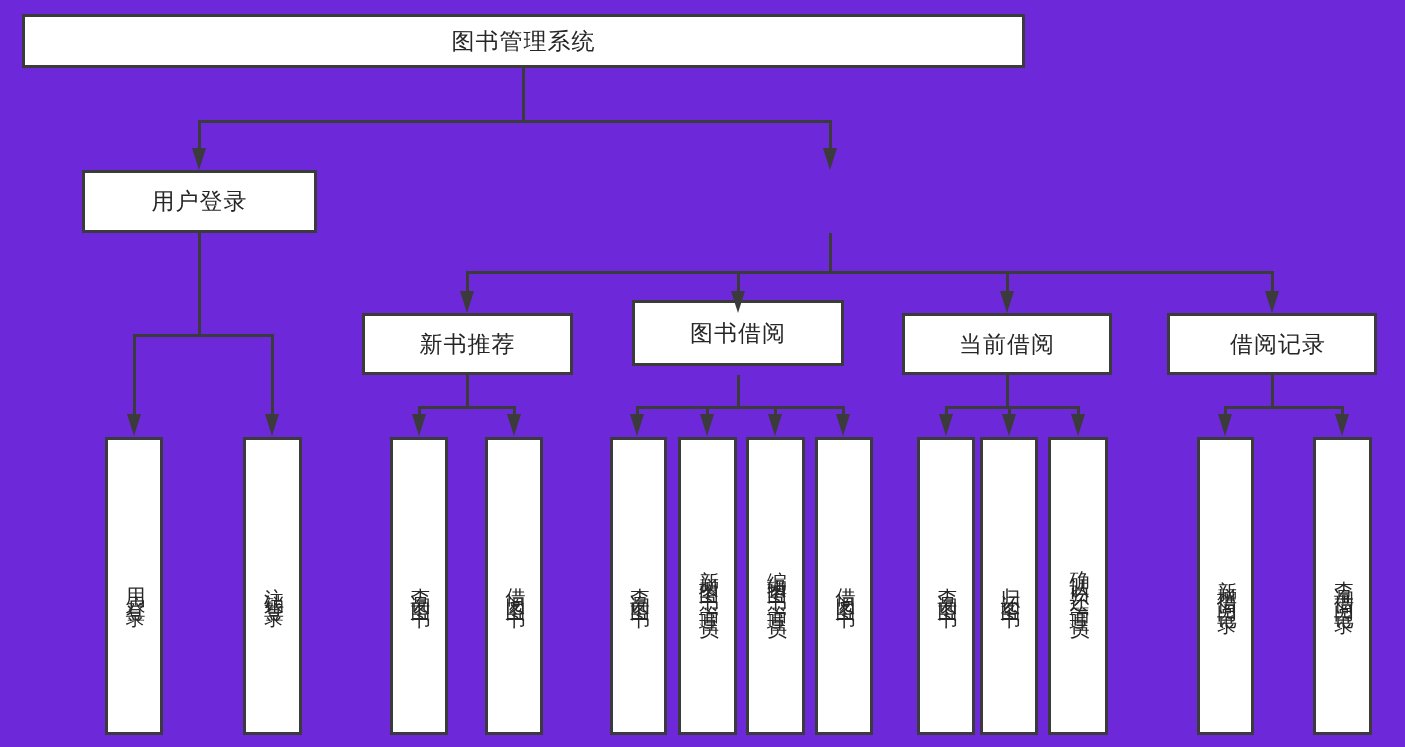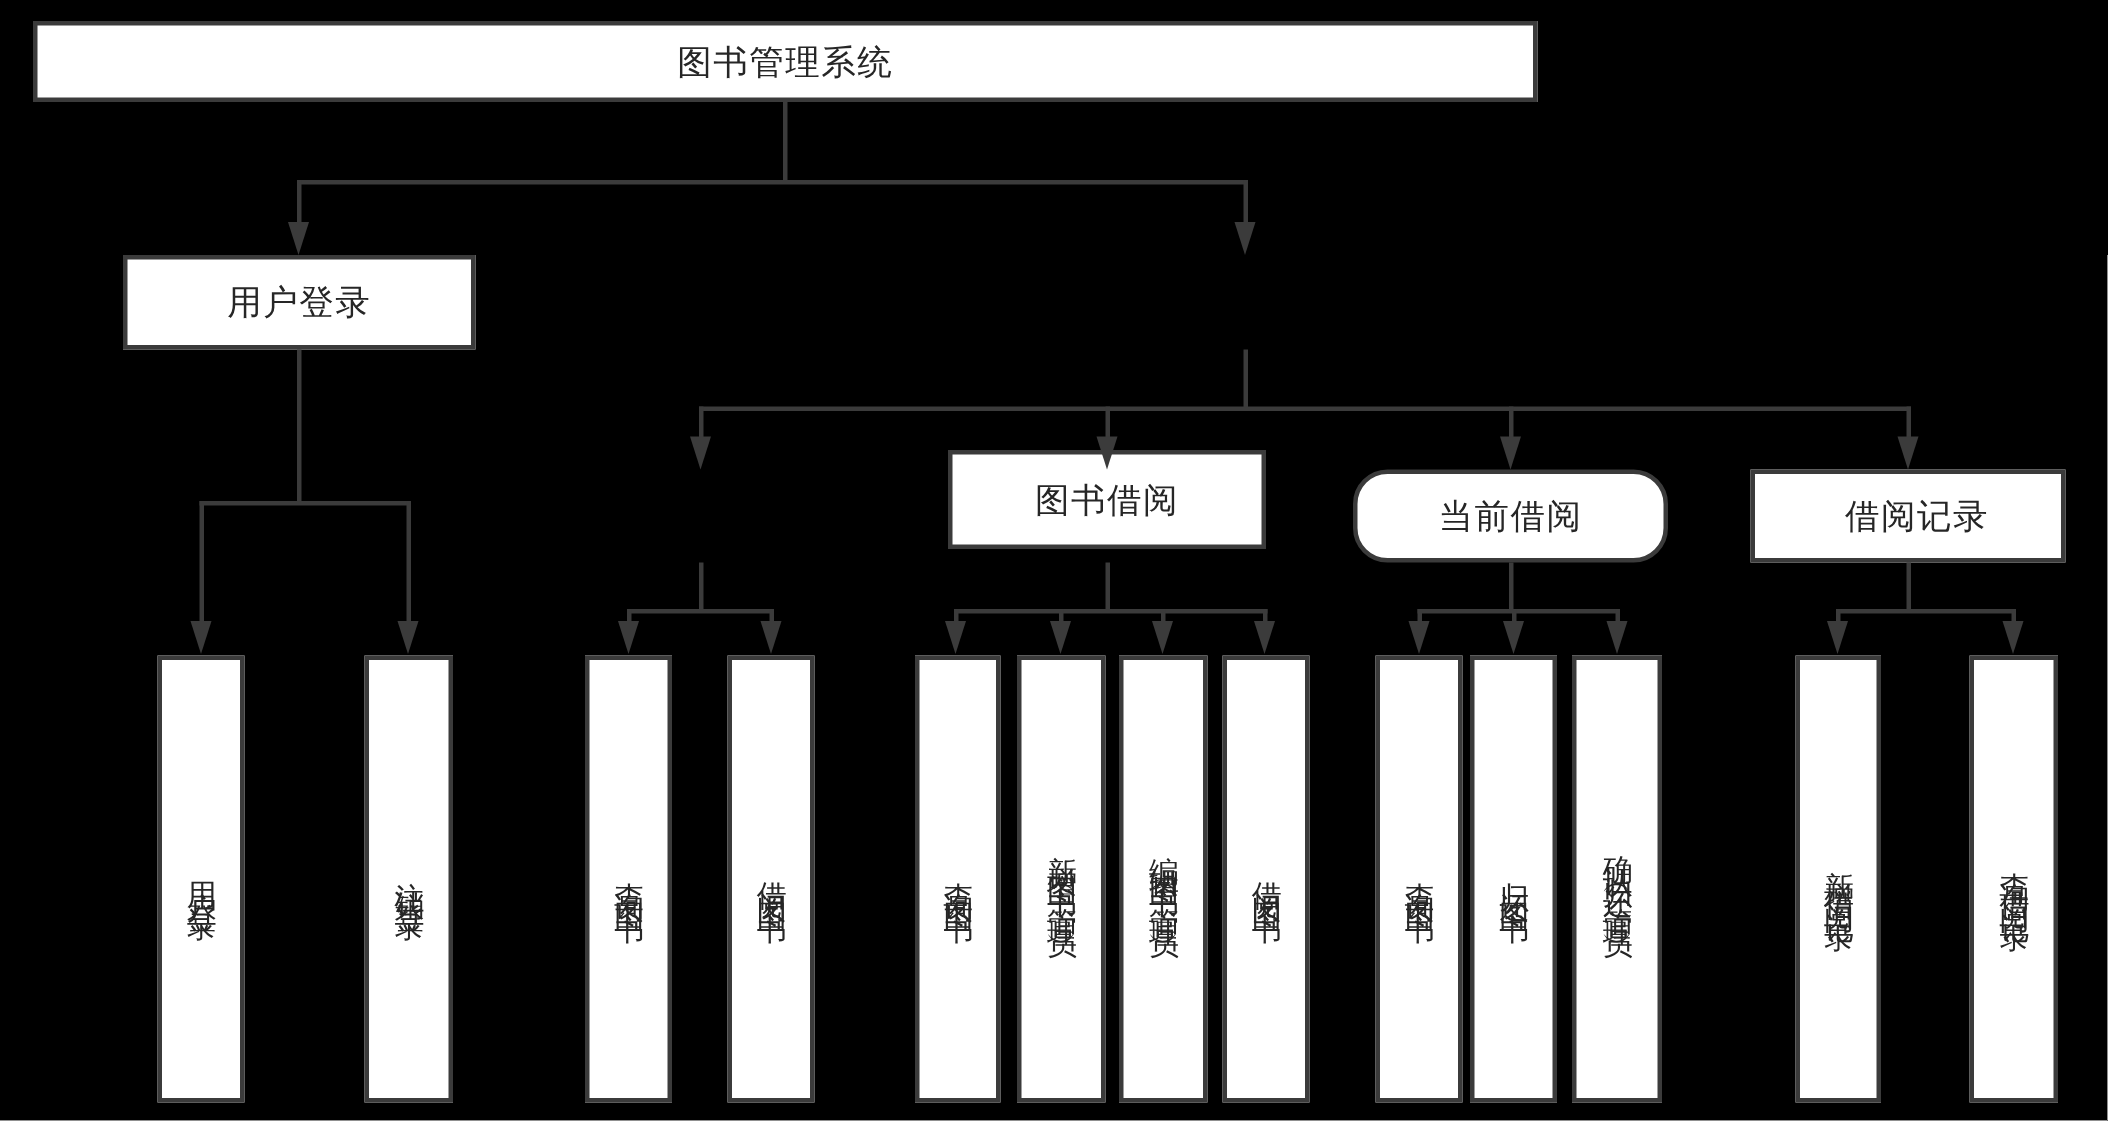--- a/index.html
+++ b/index.html
@@ -1,21 +1,21 @@
 <!DOCTYPE html>
 <html><head>
 <meta charset="utf-8">
 <style>
   html,body { margin:0; padding:0; background:#ffffff; }
   #canvas {
     position: relative;
     width: 1405px;
     height: 747px;
-    background: #000000;
-    font-family: Liberation Serif, serif;
+    background: #6d28d9;
+    font-family: Liberation Mono, monospace;
     overflow: hidden;
   }
   
   .node {
     position: absolute;
     box-sizing: border-box;
     border: 3px solid #3b3b3b;
     background: #ffffff;
     display: flex;
     align-items: center;
@@ -63,24 +63,25 @@
 </head>
 <body>
 
 <div id="canvas">
 
   <div class="node" style="left:22px; top:14px; width:1003px; height:54px;">图书管理系统</div>
 
   <div class="node" style="left:82px; top:170px; width:235px; height:63px;">用户登录</div>
 
 
+  <div class="node" style="left:362px; top:313px; width:211px; height:62px;">新书推荐</div>
 
   <div class="node" style="left:632px; top:300px; width:212px; height:66px;">图书借阅</div>
 
-  <div class="node" style="left:902px; top:313px; width:210px; height:62px;border-radius:23px;">当前借阅</div>
+  <div class="node" style="left:902px; top:313px; width:210px; height:62px;">当前借阅</div>
 
   <div class="node" style="left:1167px; top:313px; width:210px; height:62px;padding-left:12px;">借阅记录</div>
 
   <div class="node-v" style="left:105px; width:58px;">用户登录</div>
   <div class="node-v" style="left:243px; width:59px;">注销登录</div>
 
   <div class="node-v" style="left:390px; width:58px;">查询图书</div>
   <div class="node-v" style="left:485px; width:58px;">借阅图书</div>
 
   <div class="node-v" style="left:610px; width:57px;">查询图书</div>

